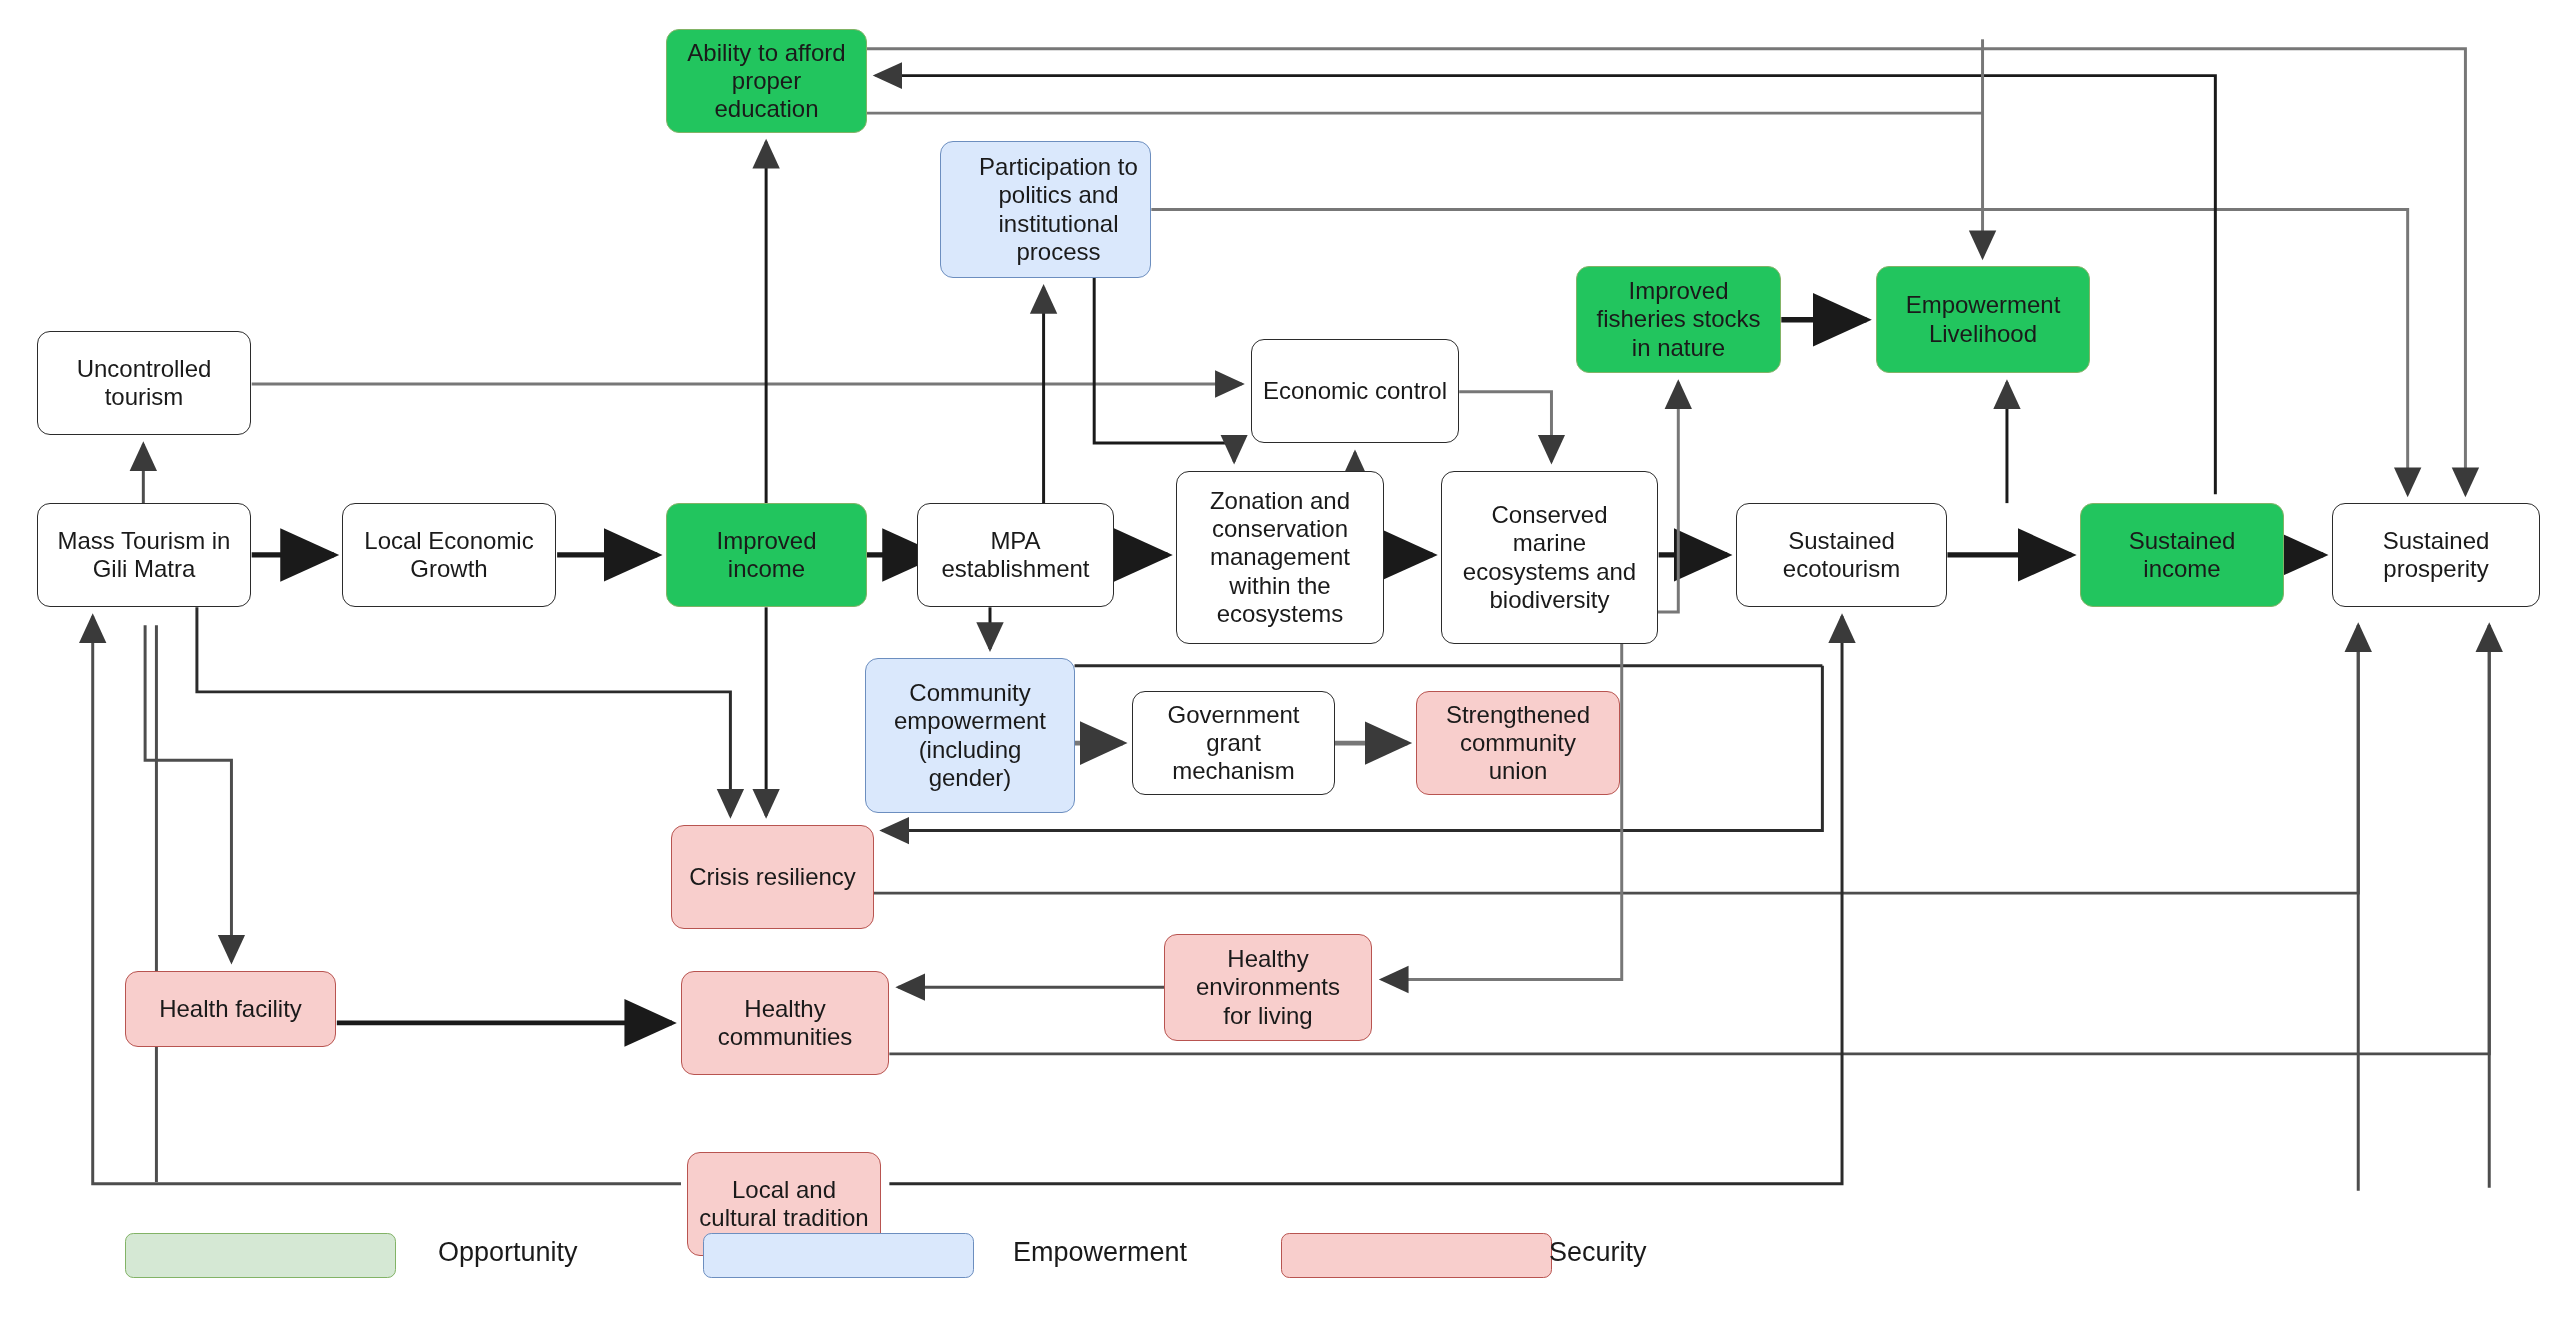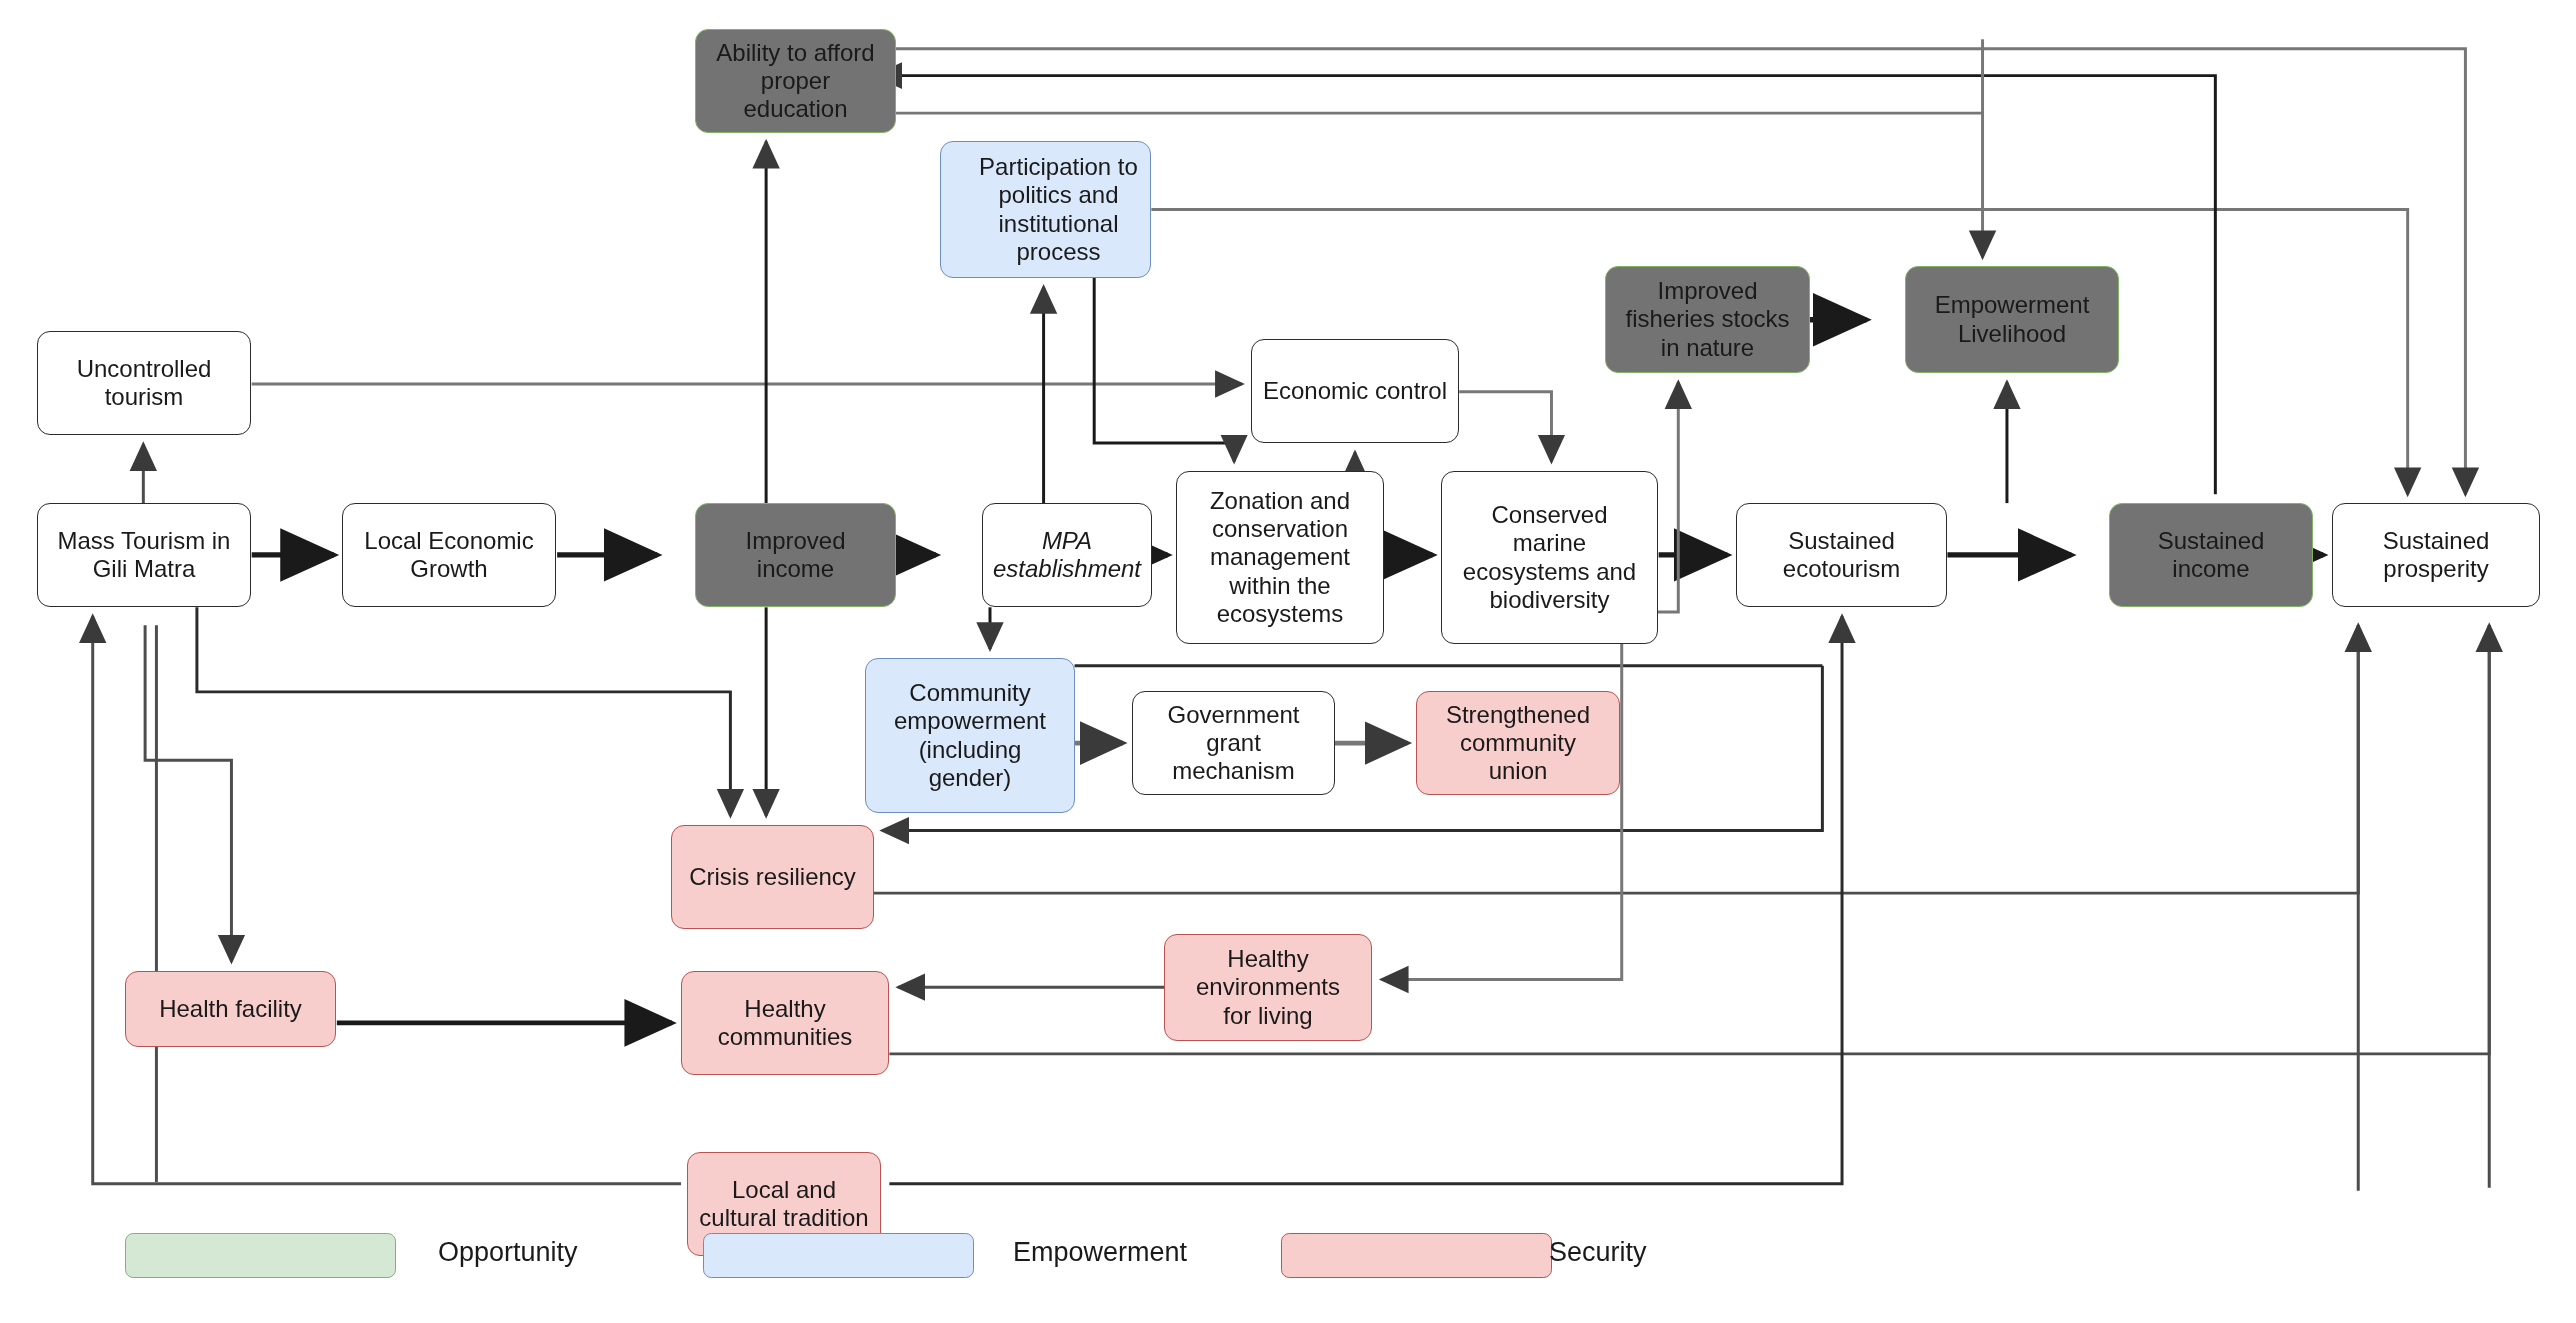--- a/index.html
+++ b/index.html
@@ -14,21 +14,21 @@
     border-radius:13px;
     border:1.8px solid #000000;
     background:#ffffff;
     color:#1a1a1a;
     font-size:24px;
     line-height:1.18;
     padding:3.6px 6px;
     white-space:pre-line;
   }
   .node.plain{border-color:#2b2b2b;background:#ffffff;}
-  .node.opportunity{background:#737373;border-color:#82b366;margin-left:29px;}
+  .node.opportunity{background:#22c55e;border-color:#82b366;}
   .node.empowerment{background:#dae8fc;border-color:#6c8ebf;}
   .node.security{background:#f8cecc;border-color:#b85450;}
   .legend-swatch{
     position:absolute;box-sizing:border-box;border-radius:8.3px;border:1.8px solid #000;
   }
   .legend-swatch.opportunity{background:#d5e8d4;border-color:#82b366;}
   .legend-swatch.empowerment{background:#dae8fc;border-color:#6c8ebf;}
   .legend-swatch.security{background:#f8cecc;border-color:#b85450;}
   .legend-label{
     position:absolute;font-size:27px;color:#1a1a1a;white-space:nowrap;
@@ -129,21 +129,21 @@
 
   <div id="nodes">
       <div class="node plain" style="left: 37px; top: 331px; width: 214px; height: 104px;">Uncontrolled
 tourism</div>
       <div class="node plain" style="left: 37px; top: 503px; width: 214px; height: 104px;">Mass Tourism in
 Gili Matra</div>
       <div class="node plain" style="left: 342px; top: 503px; width: 214px; height: 104px;">Local Economic
 Growth</div>
       <div class="node opportunity" style="left: 666px; top: 503px; width: 201px; height: 104px;">Improved
 income</div>
-      <div class="node plain" style="left: 982px; top: 503px; width: 170px; height: 104px; font-style: italic;">MPA
+      <div class="node plain" style="left: 917px; top: 503px; width: 197px; height: 104px;">MPA
 establishment</div>
       <div class="node plain" style="left: 1176px; top: 471px; width: 208px; height: 173px;">Zonation and
 conservation
 management
 within the
 ecosystems</div>
       <div class="node plain" style="left: 1441px; top: 471px; width: 217px; height: 173px;">Conserved
 marine
 ecosystems and
 biodiversity</div>

